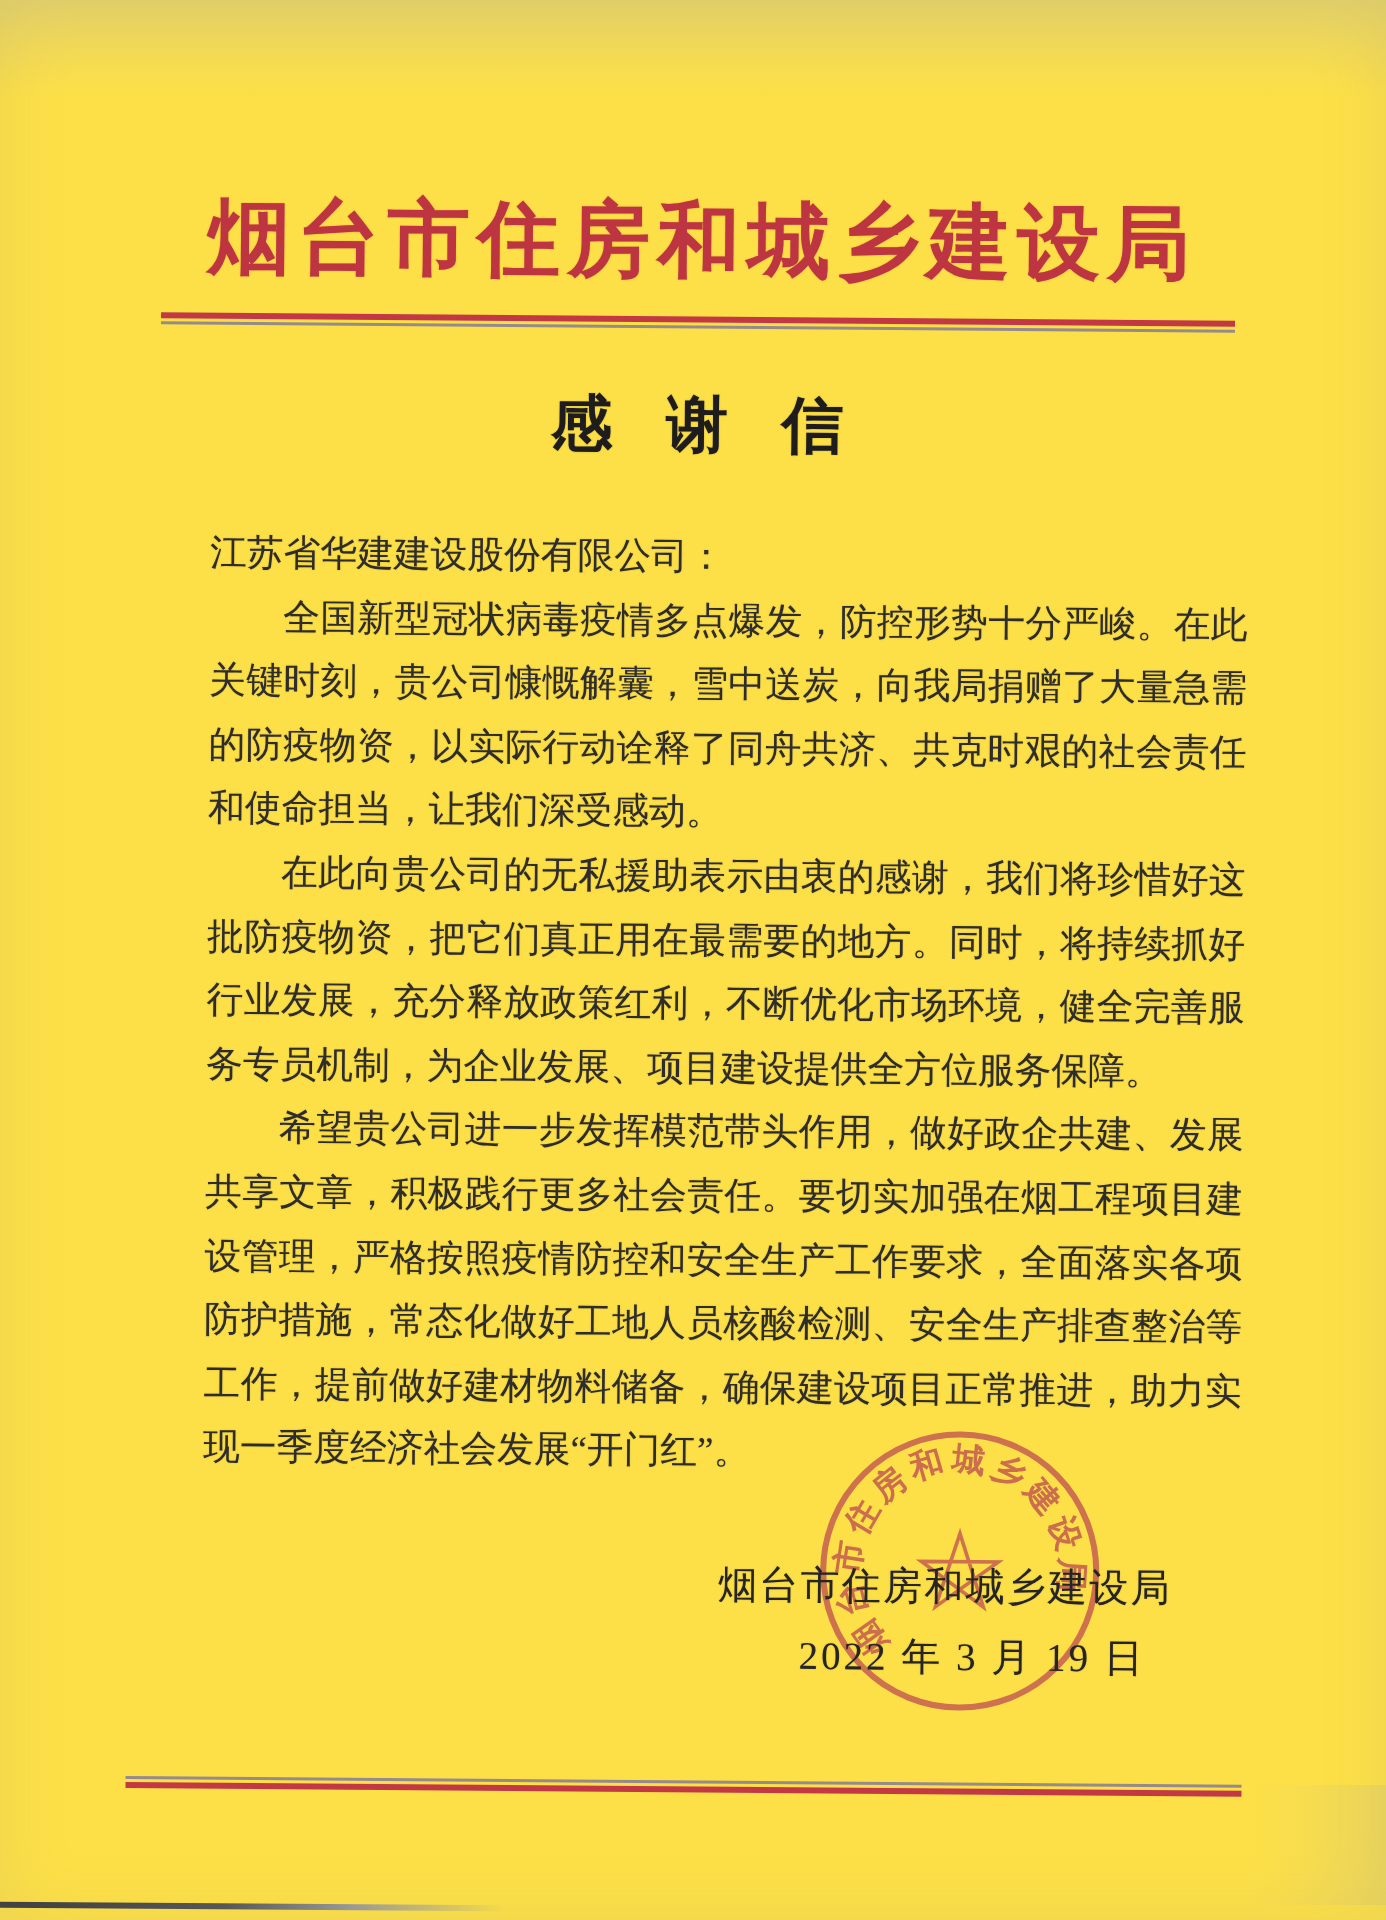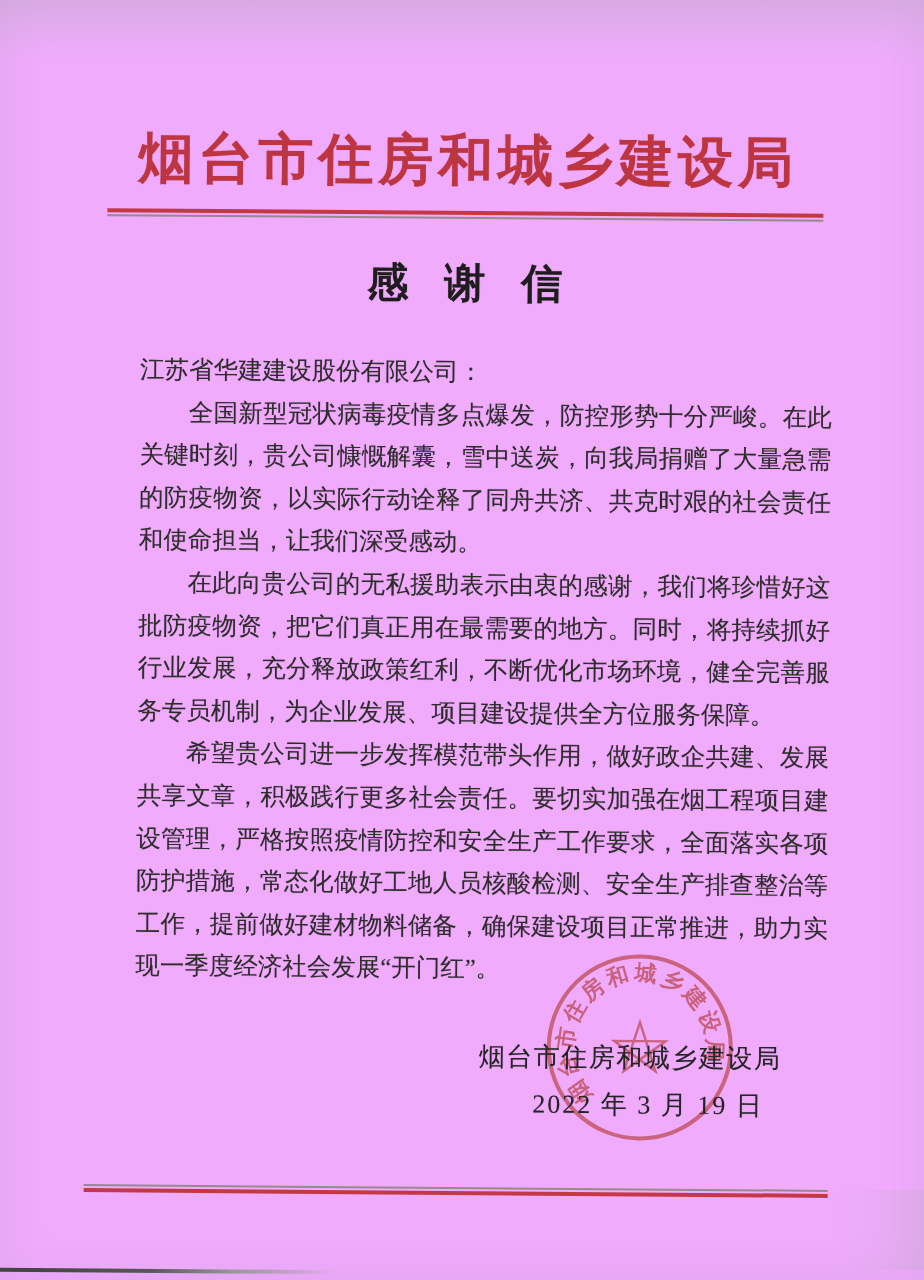--- a/index.html
+++ b/index.html
@@ -3,21 +3,21 @@
 <meta charset="utf-8">
 <style>
   html,body{margin:0;padding:0;}
   body{
     width:924px;height:1280px;overflow:hidden;
     background:#ffffff;
     font-family:"Liberation Serif","DejaVu Serif",serif;
   }
   .page{
     position:absolute;left:0;top:0;width:924px;height:1280px;
-    background:#f0abfc;
+    background:#fde047;
   }
   
   .top-shade{
     position:absolute;left:0;top:0;width:924px;height:64px;
     background:linear-gradient(to bottom,rgba(176,178,184,0.28),rgba(255,255,255,0));
     pointer-events:none;
   }
   .page-vignette{
     position:absolute;inset:0;
     box-shadow:inset 0 0 46px rgba(130,132,140,0.14);

